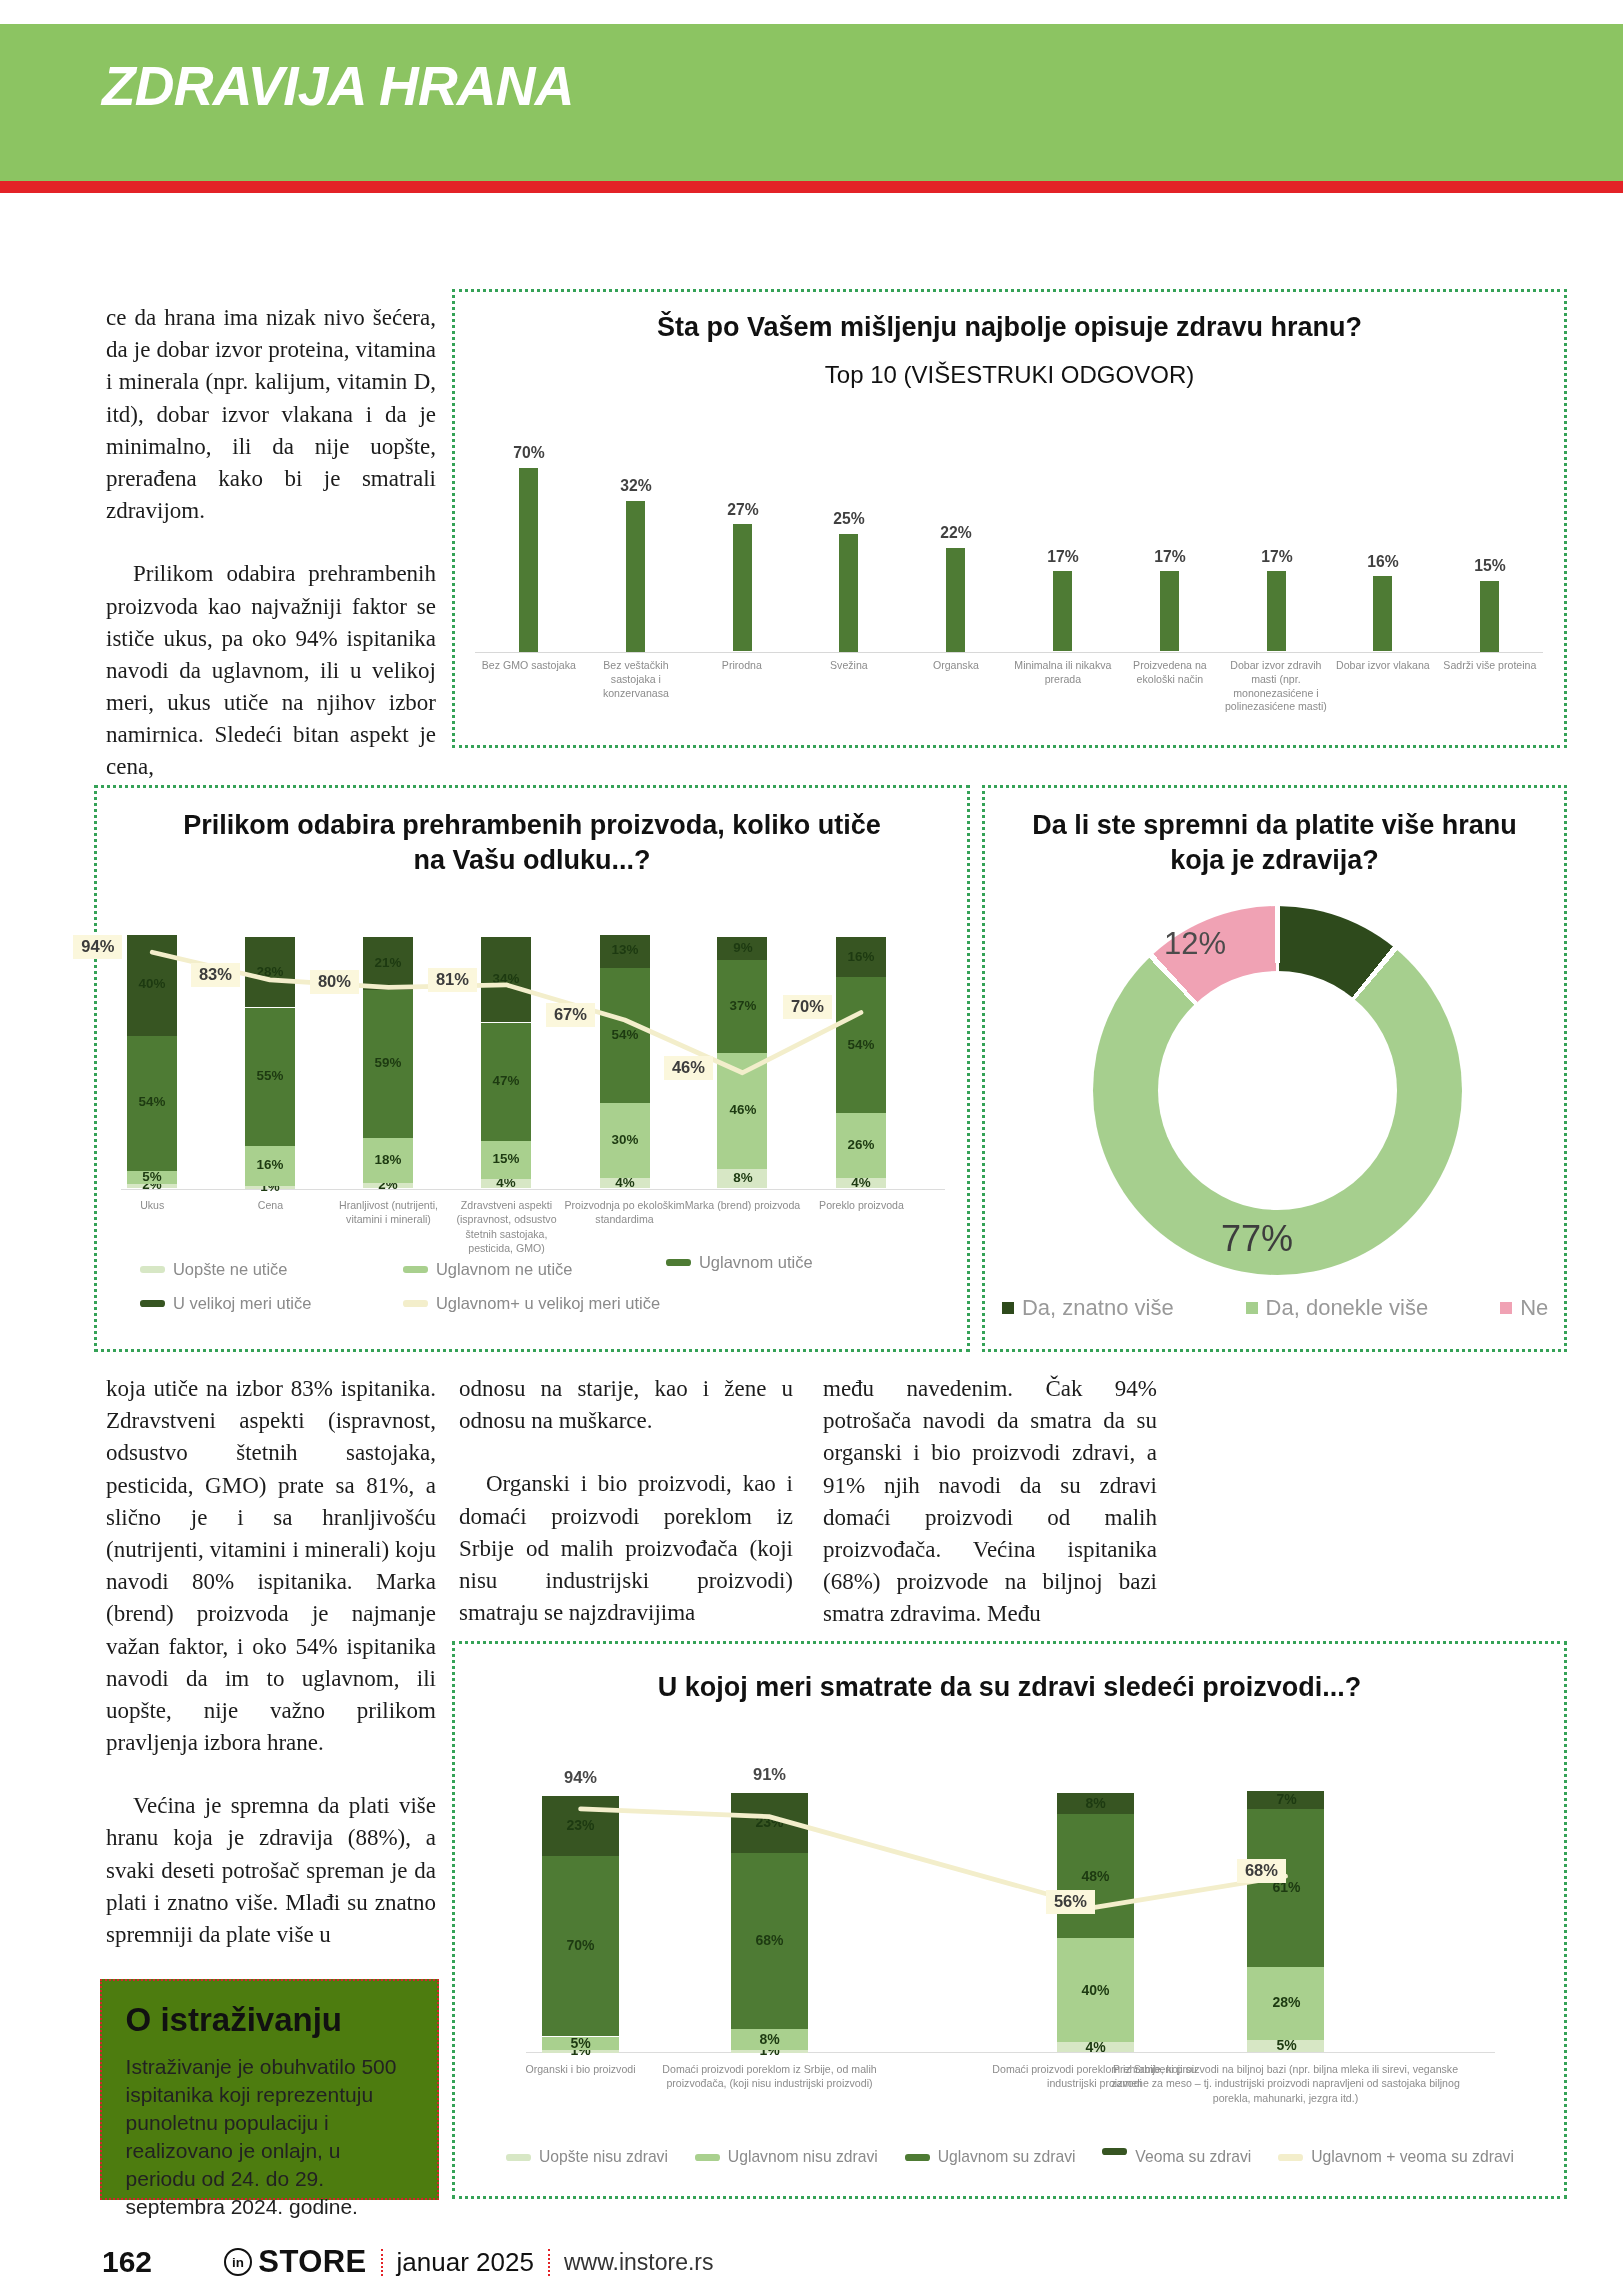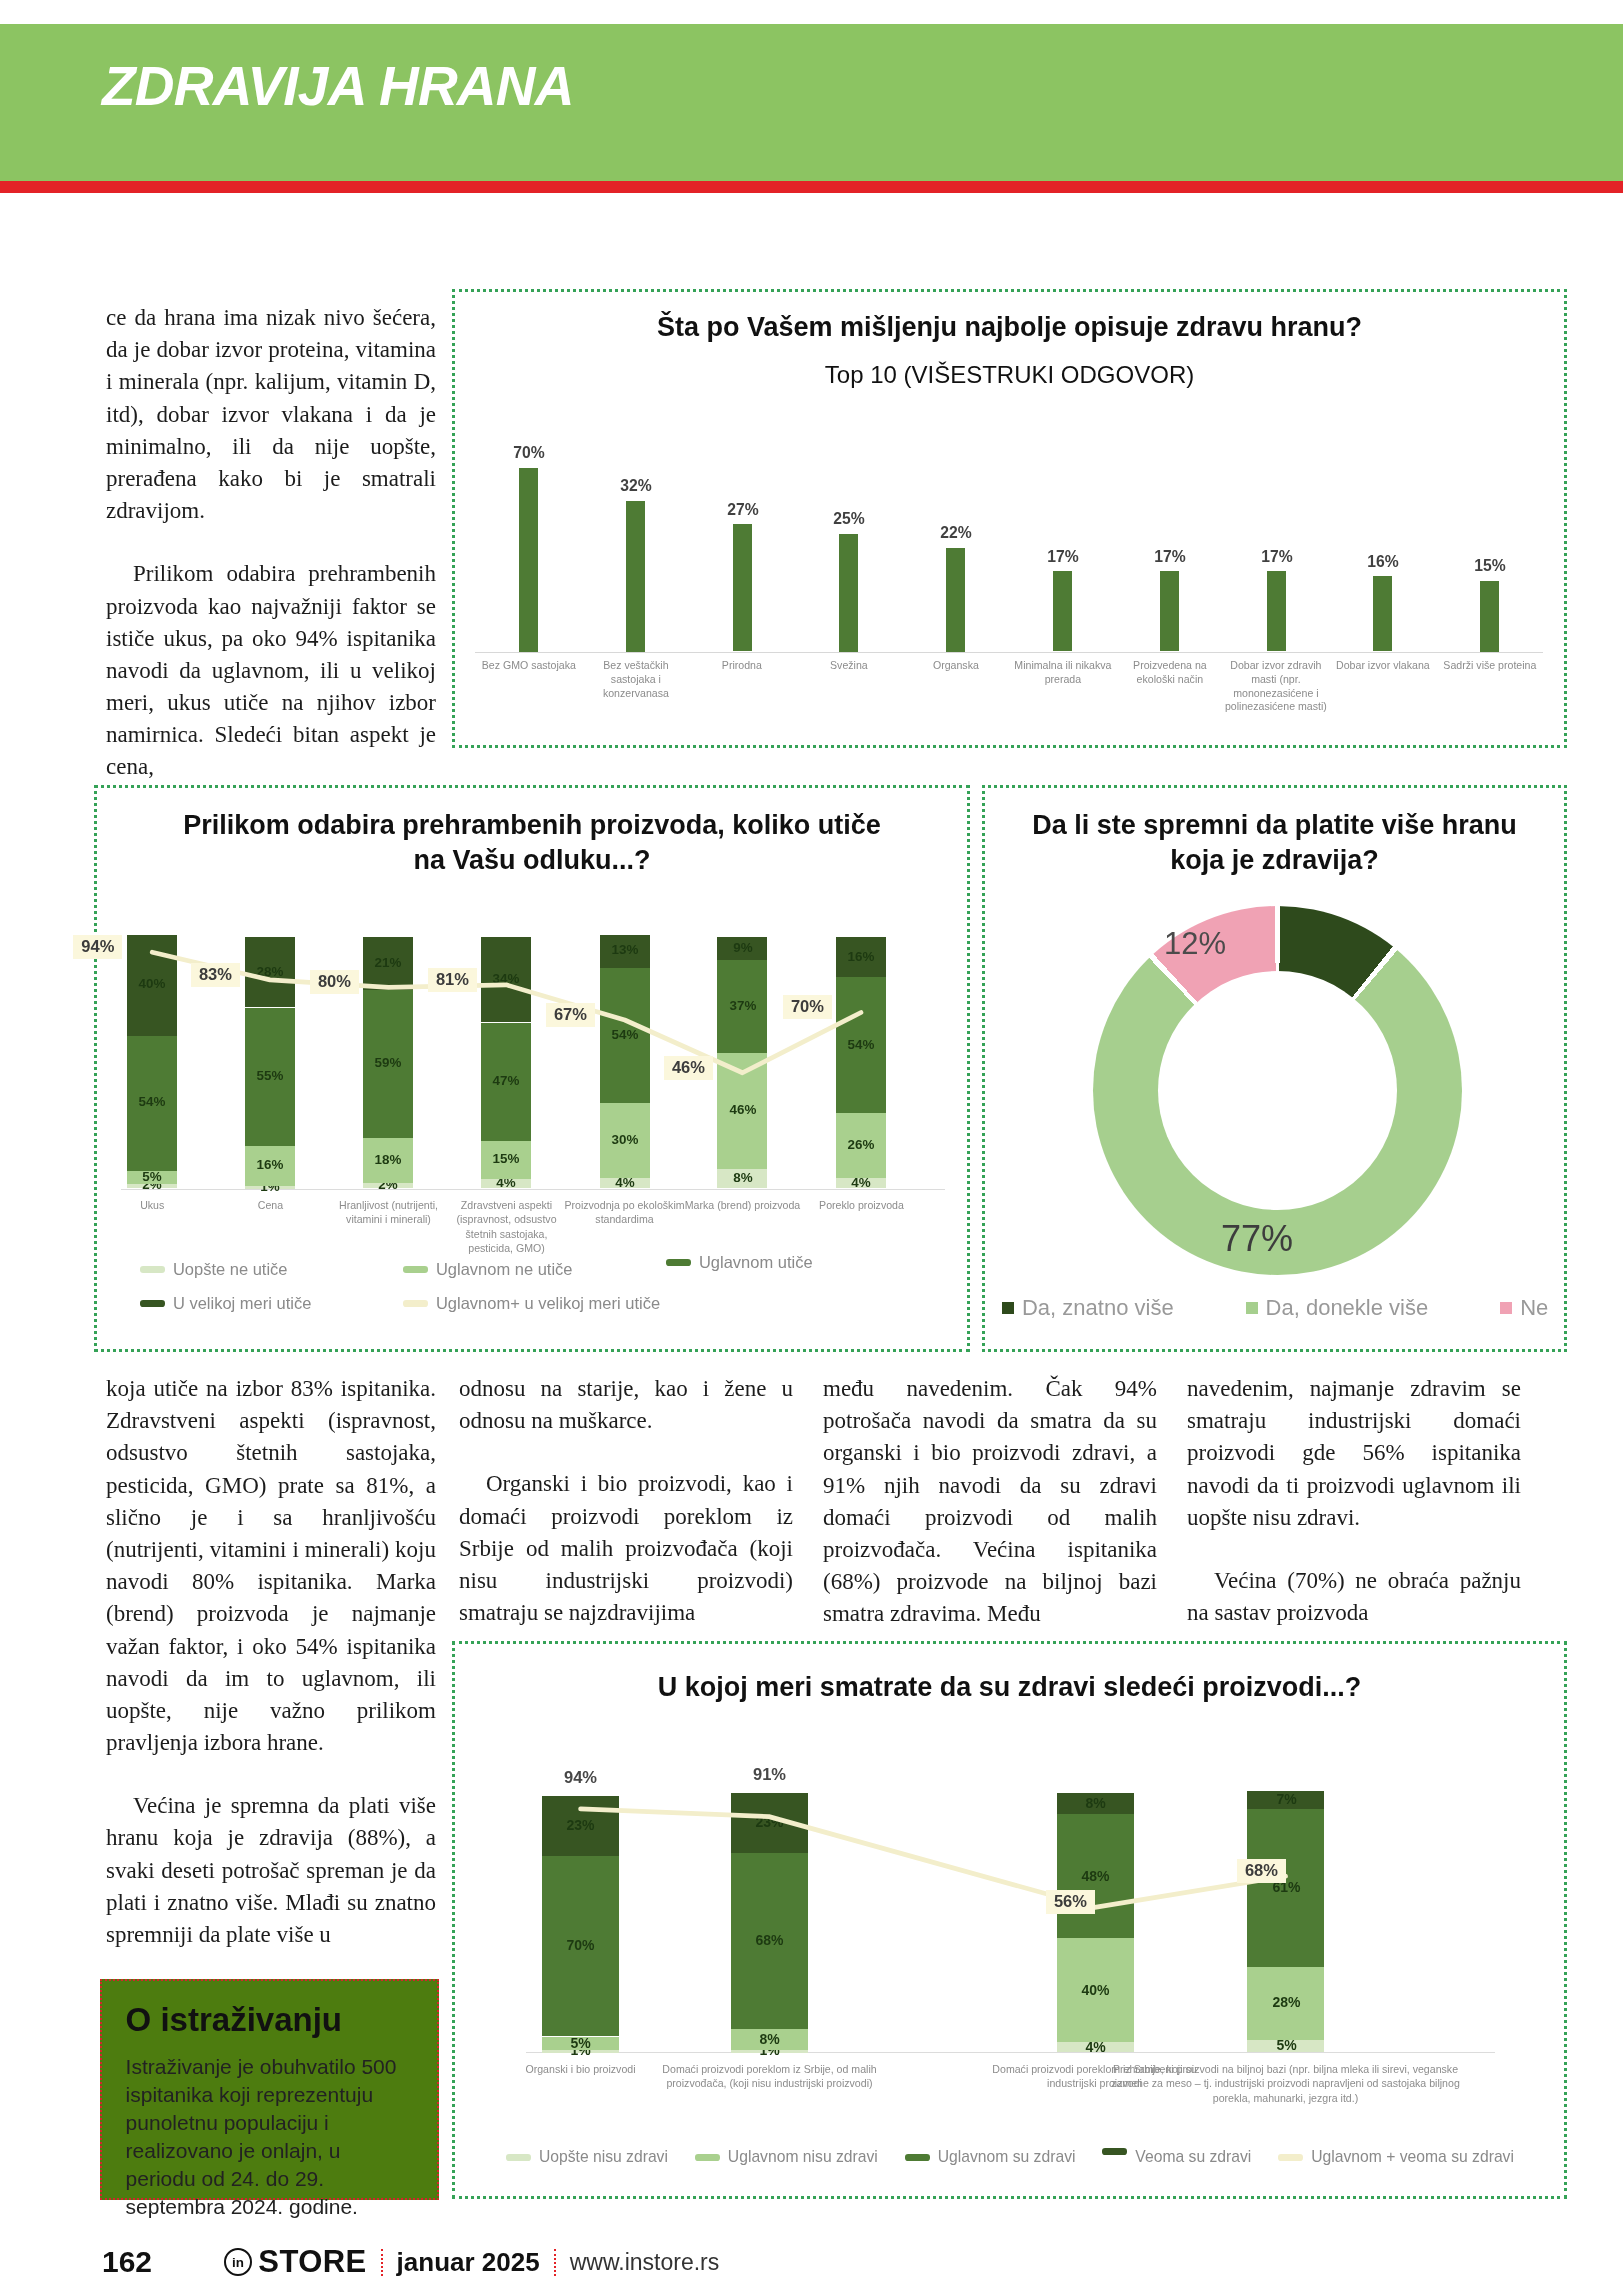--- a/index.html
+++ b/index.html
@@ -43,21 +43,21 @@
   .footer{position:absolute;left:102px;top:2243px;height:38px;display:flex;
           align-items:center;color:#111;}
   .footer .pagenum{font-size:30px;font-weight:800;}
   .footer .logo-gap{width:72px;}
   .footer .logo-circle{width:28px;height:28px;border:2.4px solid #111;border-radius:50%;
           display:flex;align-items:center;justify-content:center;
           font-size:13.4px;font-weight:800;margin-right:6.3px;box-sizing:border-box;}
   .footer .brand{font-size:31px;font-weight:800;letter-spacing:0.4px;}
   .footer .dotsep{height:27px;border-left:2.4px dotted var(--stripe-red,#e32227);
           margin:0 14px;}
-  .footer .issue{font-size:26px;font-weight:700;}
+  .footer .issue{font-size:26px;font-weight:400;}
   .footer .site{font-size:23px;color:#333;}
   .legend{position:absolute;}
 </style>
 </head>
 <body>
 
 <div id="page">
 
   <div class="header-band">
     <h1>ZDRAVIJA HRANA</h1>
@@ -239,24 +239,20 @@
     <p>koja utiče na izbor 83% ispitanika. Zdravstveni aspekti (ispravnost, odsustvo štetnih sastojaka, pesticida, GMO) prate sa 81%, a slično je i sa hranljivošću (nutrijenti, vitamini i minerali) koju navodi 80% ispitanika. Marka (brend) proizvoda je najmanje važan faktor, i oko 54% ispitanika navodi da im to uglavnom, ili uopšte, nije važno prilikom pravljenja izbora hrane.</p>
     <p class="ind">Većina je spremna da plati više hranu koja je zdravija (88%), a svaki deseti potrošač spreman je da plati i znatno više. Mlađi su znatno spremniji da plate više u</p>
   </div>
   <div class="col" style="left:459px;top:1373px;width:334px;">
     <p>odnosu na starije, kao i žene u odnosu na muškarce.</p>
     <p class="ind">Organski i bio proizvodi, kao i domaći proizvodi poreklom iz Srbije od malih proizvođača (koji nisu industrijski proizvodi) smatraju se najzdravijima</p>
   </div>
   <div class="col" style="left:823px;top:1373px;width:334px;">
     <p>među navedenim. Čak 94% potrošača navodi da smatra da su organski i bio proizvodi zdravi, a 91% njih navodi da su zdravi domaći proizvodi od malih proizvođača. Većina ispitanika (68%) proizvode na biljnoj bazi smatra zdravima. Među</p>
   </div>
-  <div class="col" style="left:1187px;top:1373px;width:334px;">
-    <p>navedenim, najmanje zdravim se smatraju industrijski domaći proizvodi gde 56% ispitanika navodi da ti proizvodi uglavnom ili uopšte nisu zdravi.</p>
-    <p class="ind">Većina (70%) ne obraća pažnju na sastav proizvoda</p>
-  </div>
 
   <div class="about">
     <h2>O istraživanju</h2>
     <p>Istraživanje je obuhvatilo 500 ispitanika koji reprezentuju punoletnu populaciju i realizovano je onlajn, u periodu od 24. do 29. septembra 2024. godine.</p>
   </div>
 
   <div class="chartbox" id="chart-bottom" style="left:452px;top:1641px;width:1115px;height:558px;">
     <h2 style="top:28px;">U kojoj meri smatrate da su zdravi sledeći proizvodi...?</h2>
     <div class="plot" style="left:0;top:0;width:1110px;height:553px;">
         <div style="position: absolute; left: 71px; top: 408px; width: 969px; height: 0.8px; background: rgb(220, 220, 220);"></div>

